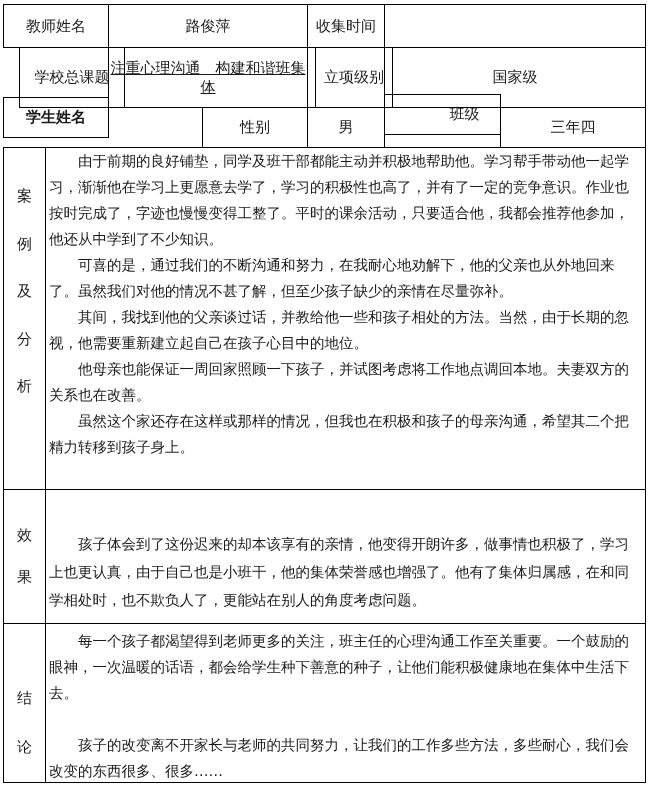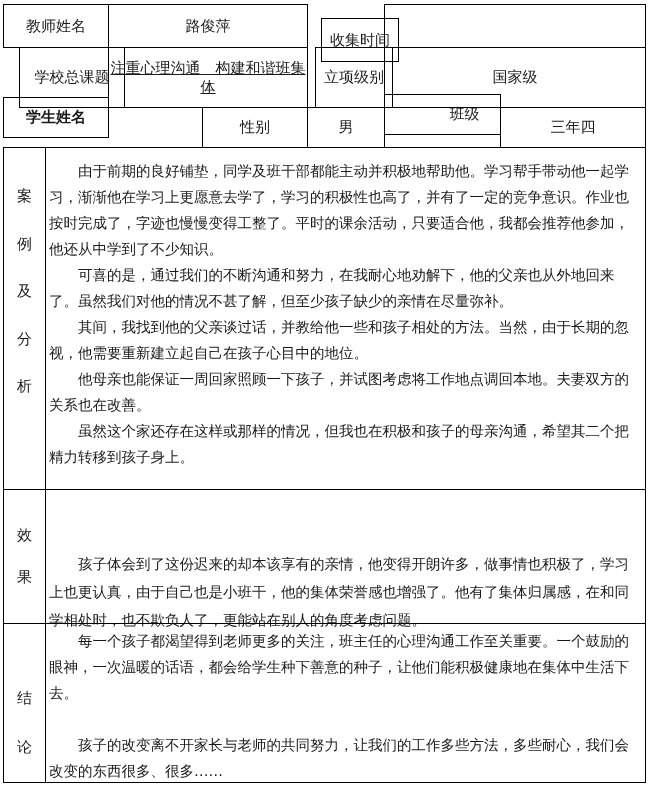--- a/index.html
+++ b/index.html
@@ -16,21 +16,21 @@
     .para { text-indent: 2em; margin: 0; word-break: break-all; }
     .spacer { height: 26px; }
   </style>
 </head>
 <body>
 
 <div class="tbl">
 
   <div class="cell" style="left:0;top:0;width:106px;height:44px;">教师姓名</div>
   <div class="cell" style="left:105px;top:0;width:200px;height:44px;">路俊萍</div>
-  <div class="cell" style="left:318px;top:0;width:78px;height:44px;margin-top:14px;">收集时间</div>
+  <div class="cell" style="left:304px;top:0;width:78px;height:44px;">收集时间</div>
   <div class="cell" style="left:381px;top:0;width:262px;height:44px;"></div>
 
   <div class="cell" style="left:16px;top:43px;width:106px;height:61px;">学校总课题</div>
   <div class="cell" style="left:105px;top:43px;width:200px;height:61px;text-decoration:underline;">注重心理沟通　构建和谐班集体</div>
   <div class="cell" style="left:312px;top:43px;width:78px;height:61px;">立项级别</div>
   <div class="cell" style="left:381px;top:43px;width:262px;height:61px;">国家级</div>
 
   <div class="cell" style="left:0;top:93px;width:106px;height:41px;font-weight:bold;">学生姓名</div>
   <div class="cell" style="left:199px;top:103px;width:106px;height:41px;">性别</div>
   <div class="cell" style="left:304px;top:103px;width:78px;height:41px;">男</div>
@@ -38,35 +38,35 @@
   <div class="cell" style="left:497px;top:103px;width:146px;height:41px;">三年四</div>
 
   <div class="cell label-v" style="left:0;top:143px;width:43px;height:343px;padding:25px 0 10px 0;">
     <span>案</span>
     <span>例</span>
     <span>及</span>
     <span>分</span>
     <span>析</span>
     <span style="height:40px"></span>
   </div>
-  <div class="cell body-cell" style="left:42px;top:143px;width:601px;height:343px;padding-top:10px;font-family:Liberation Serif, serif;">
+  <div class="cell body-cell" style="left:42px;top:143px;width:601px;height:343px;padding-top:0;font-family:Liberation Serif, serif;">
     <div class="inner">
       <p class="para">由于前期的良好铺垫，同学及班干部都能主动并积极地帮助他。学习帮手带动他一起学习，渐渐他在学习上更愿意去学了，学习的积极性也高了，并有了一定的竞争意识。作业也按时完成了，字迹也慢慢变得工整了。平时的课余活动，只要适合他，我都会推荐他参加，他还从中学到了不少知识。</p>
       <p class="para">可喜的是，通过我们的不断沟通和努力，在我耐心地劝解下，他的父亲也从外地回来了。虽然我们对他的情况不甚了解，但至少孩子缺少的亲情在尽量弥补。</p>
       <p class="para">其间，我找到他的父亲谈过话，并教给他一些和孩子相处的方法。当然，由于长期的忽视，他需要重新建立起自己在孩子心目中的地位。</p>
       <p class="para">他母亲也能保证一周回家照顾一下孩子，并试图考虑将工作地点调回本地。夫妻双方的关系也在改善。</p>
       <p class="para">虽然这个家还存在这样或那样的情况，但我也在积极和孩子的母亲沟通，希望其二个把精力转移到孩子身上。</p>
     </div>
   </div>
 
   <div class="cell label-v" style="left:0;top:485px;width:43px;height:135px;padding:25px 0 25px 0;">
     <span>效</span>
     <span>果</span>
   </div>
-  <div class="cell body-cell" style="left:42px;top:485px;width:601px;height:135px;padding-top:60px;line-height:28px;">
+  <div class="cell body-cell" style="left:42px;top:485px;width:601px;height:135px;padding-top:40px;line-height:28px;">
     <div class="inner">
       <p class="para">孩子体会到了这份迟来的却本该享有的亲情，他变得开朗许多，做事情也积极了，学习上也更认真，由于自己也是小班干，他的集体荣誉感也增强了。他有了集体归属感，在和同学相处时，也不欺负人了，更能站在别人的角度考虑问题。</p>
     </div>
   </div>
 
   <div class="cell label-v" style="left:0;top:619px;width:43px;height:160px;padding:50px 0 10px 0;">
     <span>结</span>
     <span>论</span>
   </div>
   <div class="cell body-cell" style="left:42px;top:619px;width:601px;height:160px;padding-top:4px;">

